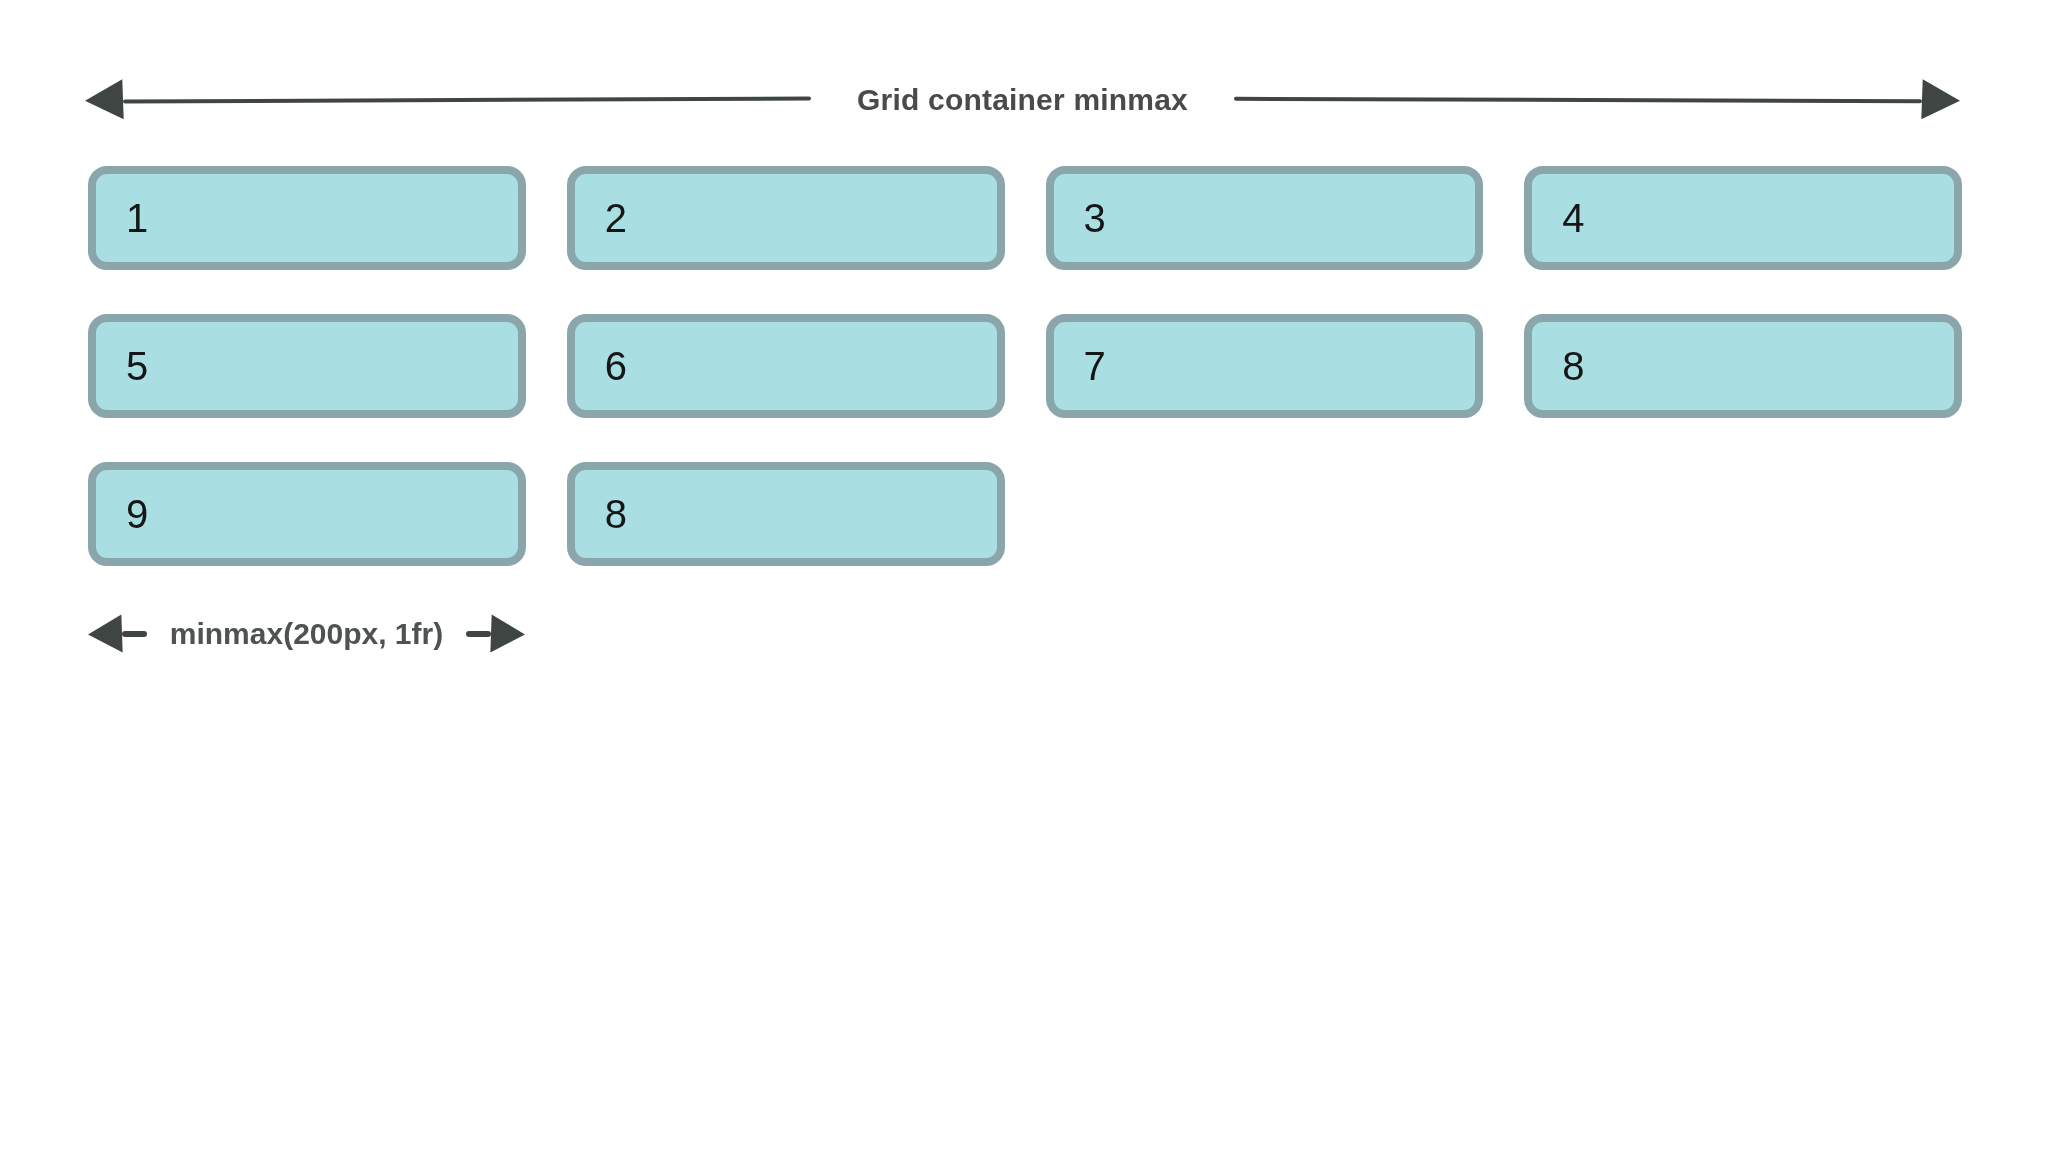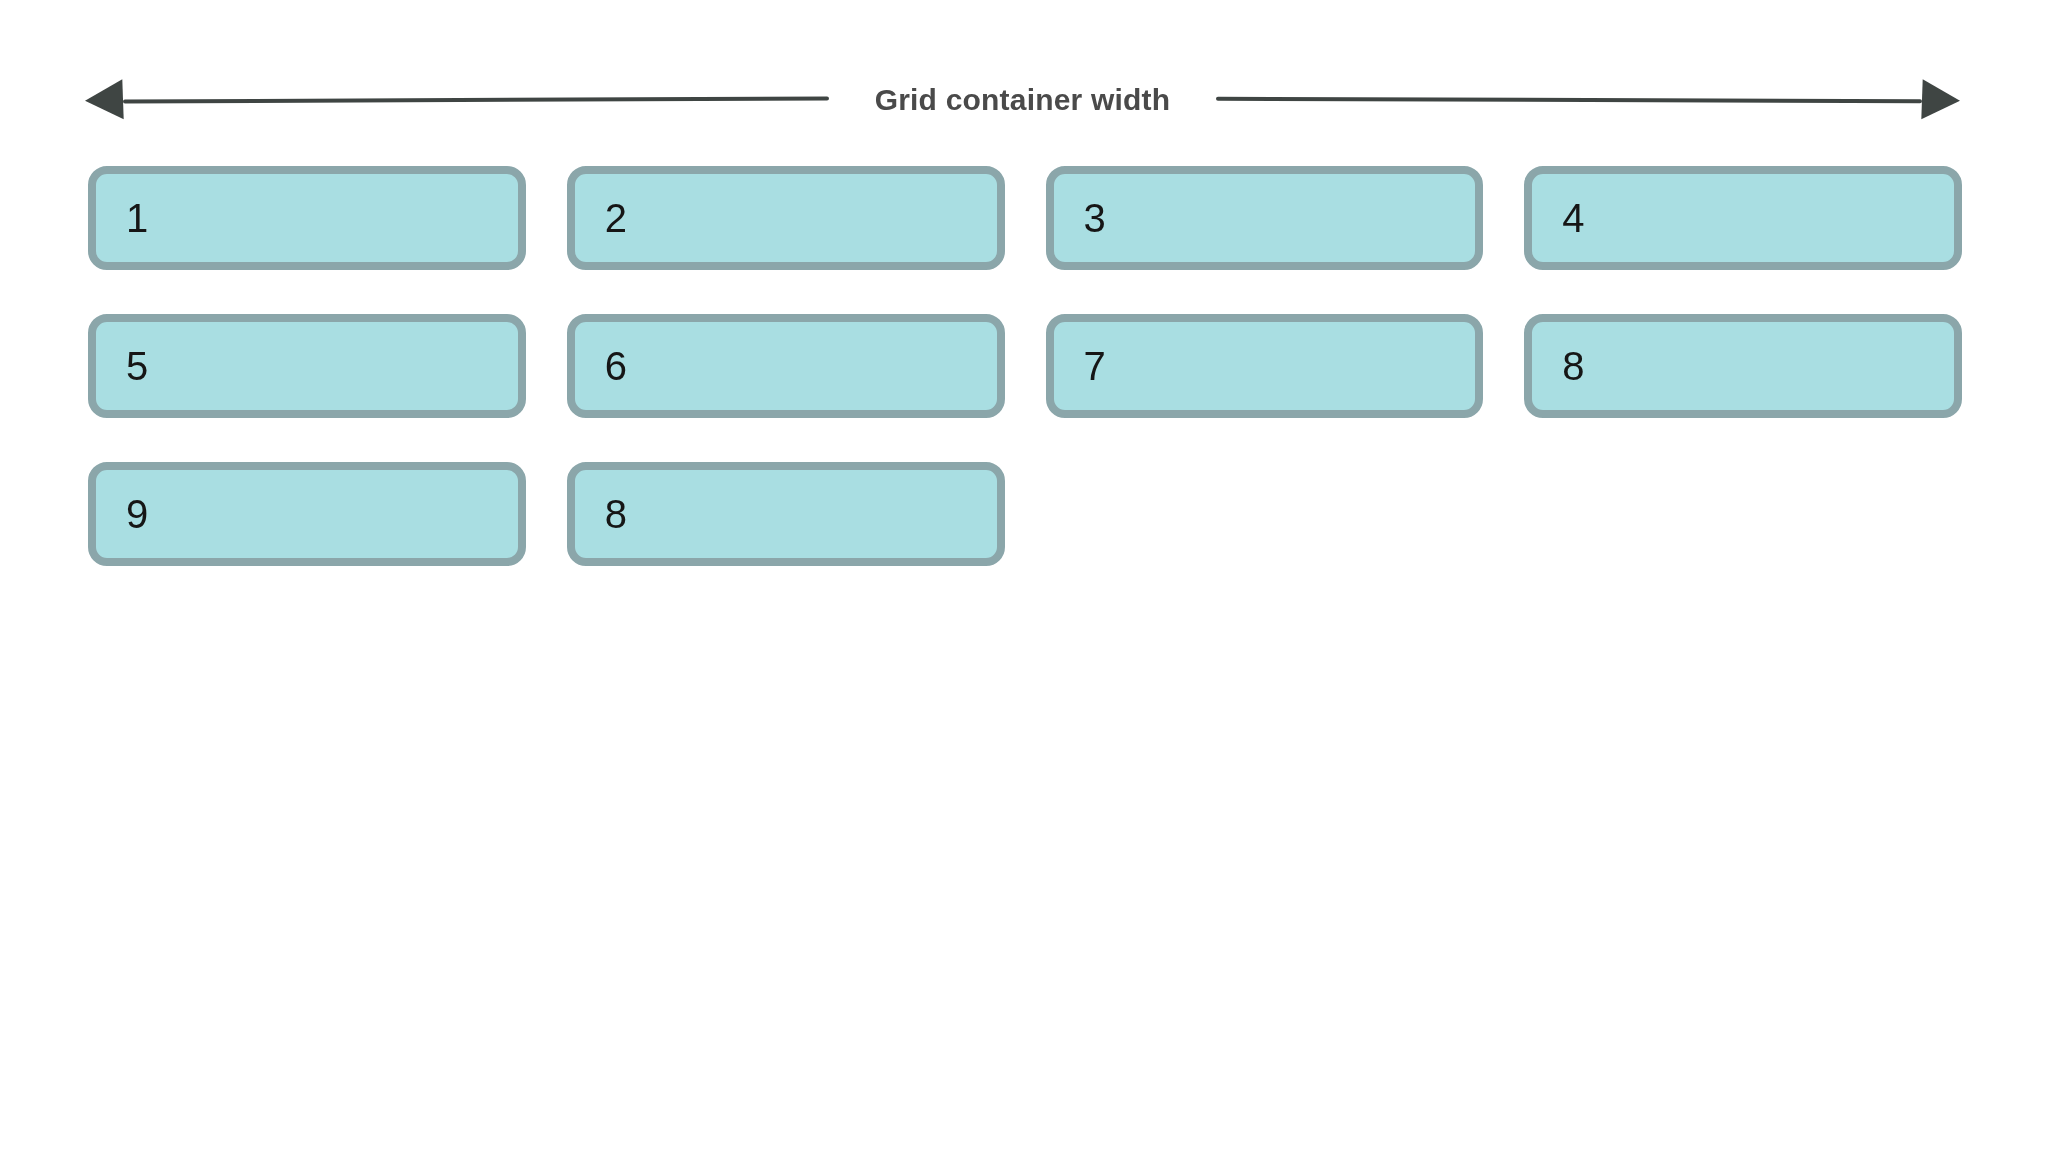--- a/index.html
+++ b/index.html
@@ -142,21 +142,21 @@
   }
 </style>
 </head>
 <body>
 
 <div class="canvas">
 
   <div class="width-arrow">
     <span class="tri tri-left"></span>
     <span class="line left-seg"></span>
-    <span class="title">Grid container width</span>
+    <span class="title">Grid container minmax</span>
     <span class="line right-seg"></span>
     <span class="tri tri-right"></span>
   </div>
 
   <div class="grid" id="grid">
       <div class="box">
         <span class="num">1</span>
       </div>
       <div class="box">
         <span class="num">2</span>
@@ -180,14 +180,25 @@
         <span class="num">8</span>
       </div>
       <div class="box">
         <span class="num">9</span>
       </div>
       <div class="box">
         <span class="num">8</span>
       </div>
     </div>
 
+  <div class="track-annotation">
+    <span class="mini-arrow left">
+      <span class="head"></span>
+      <span class="tail"></span>
+    </span>
+    <span class="track-label">minmax(200px, 1fr)</span>
+    <span class="mini-arrow right">
+      <span class="tail"></span>
+      <span class="head"></span>
+    </span>
+  </div>
 
 </div>
 
 </body></html>

